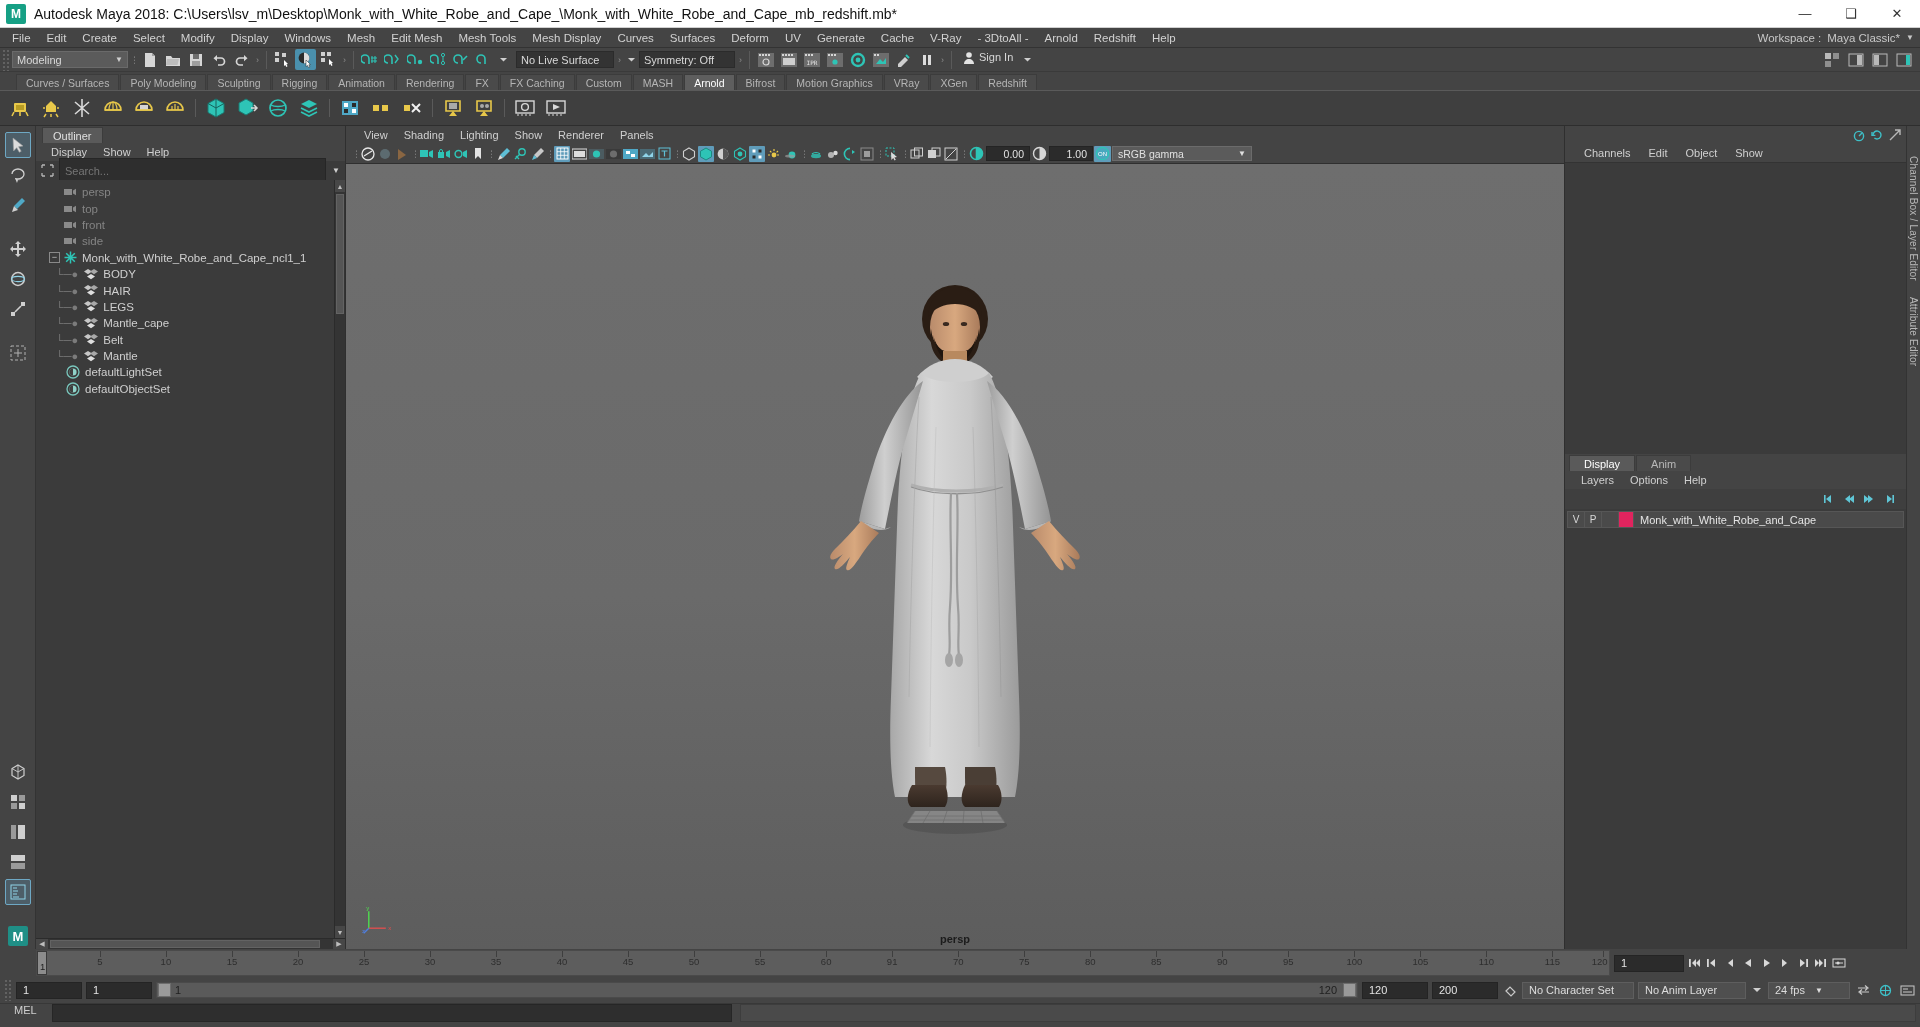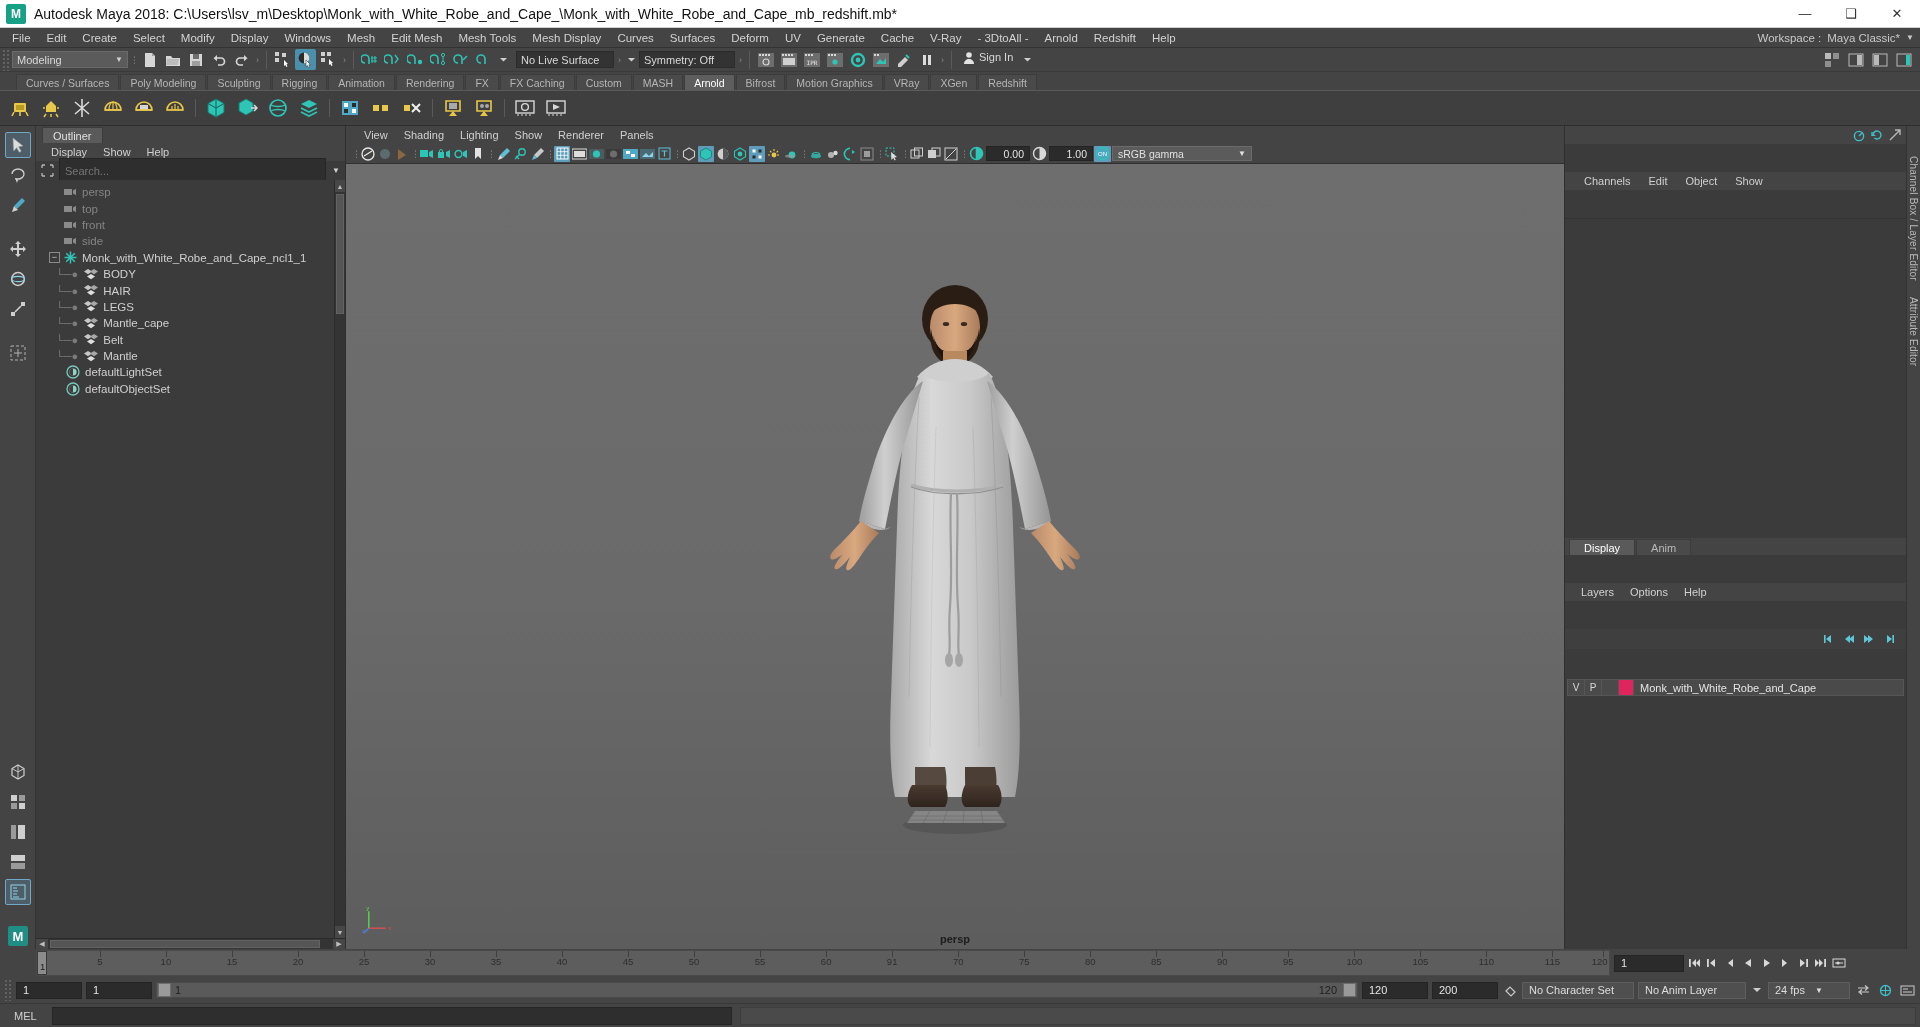--- a/index.html
+++ b/index.html
@@ -143,21 +143,21 @@
   .gamma-combo .ar{ margin-left:auto;font-size:8px;}
   .viewport{ flex:1 1 auto;position:relative;overflow:hidden;min-height:0;
     background:linear-gradient(#6e6e6e 0%, #6a6a6a 55%, #5d5d5d 100%);}
   .vp-label{ position:absolute;left:50%;transform:translateX(-50%);bottom:4px;font-size:11px;color:#1c1c1c;font-weight:bold;}
   .axis{ position:absolute;left:16px;bottom:14px;width:34px;height:34px;}
 
   
   .model{ position:absolute;left:50%;top:50%;transform:translate(-50%,-50%);width:380px;height:560px;}
 
   
-  .rightpanel{ width:342px;flex:0 0 342px;background:#3b3b3b;display:flex;flex-direction:column;min-height:0;border-left:1px solid #2f2f2f;gap:28px;}
+  .rightpanel{ width:342px;flex:0 0 342px;background:#3b3b3b;display:flex;flex-direction:column;min-height:0;border-left:1px solid #2f2f2f;}
   .rp-top{ height:18px;flex:0 0 18px;background:#444;display:flex;align-items:center;justify-content:flex-end;padding-right:4px;gap:3px;}
   .cb-menu{ height:18px;flex:0 0 18px;background:#444;display:flex;align-items:center;padding-left:10px;}
   .cb-menu .mi{ font-size:11px;color:#d0d0d0;padding:0 9px;line-height:18px;}
   .cb-body{ flex:0 0 292px;background:#3b3b3b;border-top:1px solid #333;}
   .layer-tabs{ height:17px;flex:0 0 17px;background:#444;display:flex;align-items:flex-end;padding-left:4px;gap:1px;}
   .ltab{ height:16px;line-height:16px;padding:0 14px;background:#4a4a4a;color:#b9b9b9;font-size:11px;border:1px solid #3c3c3c;border-bottom:none;}
   .ltab.active{ background:#5a5a5a;color:#fff;}
   .layer-menu{ height:18px;flex:0 0 18px;background:#444;display:flex;align-items:center;padding-left:8px;}
   .layer-menu .mi{ font-size:11px;color:#d0d0d0;padding:0 8px;line-height:18px;}
   .layer-btnrow{ height:20px;flex:0 0 20px;background:#3f3f3f;display:flex;align-items:center;justify-content:flex-end;gap:5px;padding-right:10px;}
@@ -191,21 +191,21 @@
   .rangebar{ flex:1 1 auto;height:16px;background:#5a5a5a;border:1px solid #4a4a4a;position:relative;display:flex;align-items:center;}
   .rhandle{ width:13px;height:14px;background:#9a9a9a;border:1px solid #6d6d6d;}
   .rangebar .rstart{ position:absolute;left:1px;}
   .rangebar .rend{ position:absolute;right:1px;}
   .rangebar .lblS{ position:absolute;left:18px;font-size:11px;color:#1f1f1f;}
   .rangebar .lblE{ position:absolute;right:20px;font-size:11px;color:#1f1f1f;}
   .selbox{ height:17px;background:#4f4f4f;border:1px solid #5e5e5e;color:#ddd;font-size:11px;display:flex;align-items:center;padding:0 6px;}
   .selbox .ar{ margin-left:10px;font-size:8px;}
 
   
-  .melrow{ height:24px;flex:0 0 24px;background:#444;display:flex;align-items:center;gap:8px;padding:0 4px;border-top:1px solid #383838;}
+  .melrow{ height:24px;flex:0 0 24px;background:#444;display:flex;align-items:flex-start;gap:8px;padding:0 4px;border-top:1px solid #383838;}
   .mel-label{ font-size:11px;color:#cfcfcf;width:40px;padding-left:10px;}
   .mel-input{ flex:0 0 680px;height:18px;background:#2e2e2e;border:1px solid #262626;}
   .mel-out{ flex:1 1 auto;height:18px;background:#4a4a4a;border:1px solid #3d3d3d;}
 </style>
 </head>
 <body>
 
 <div class="app">
 
   <div class="titlebar">

